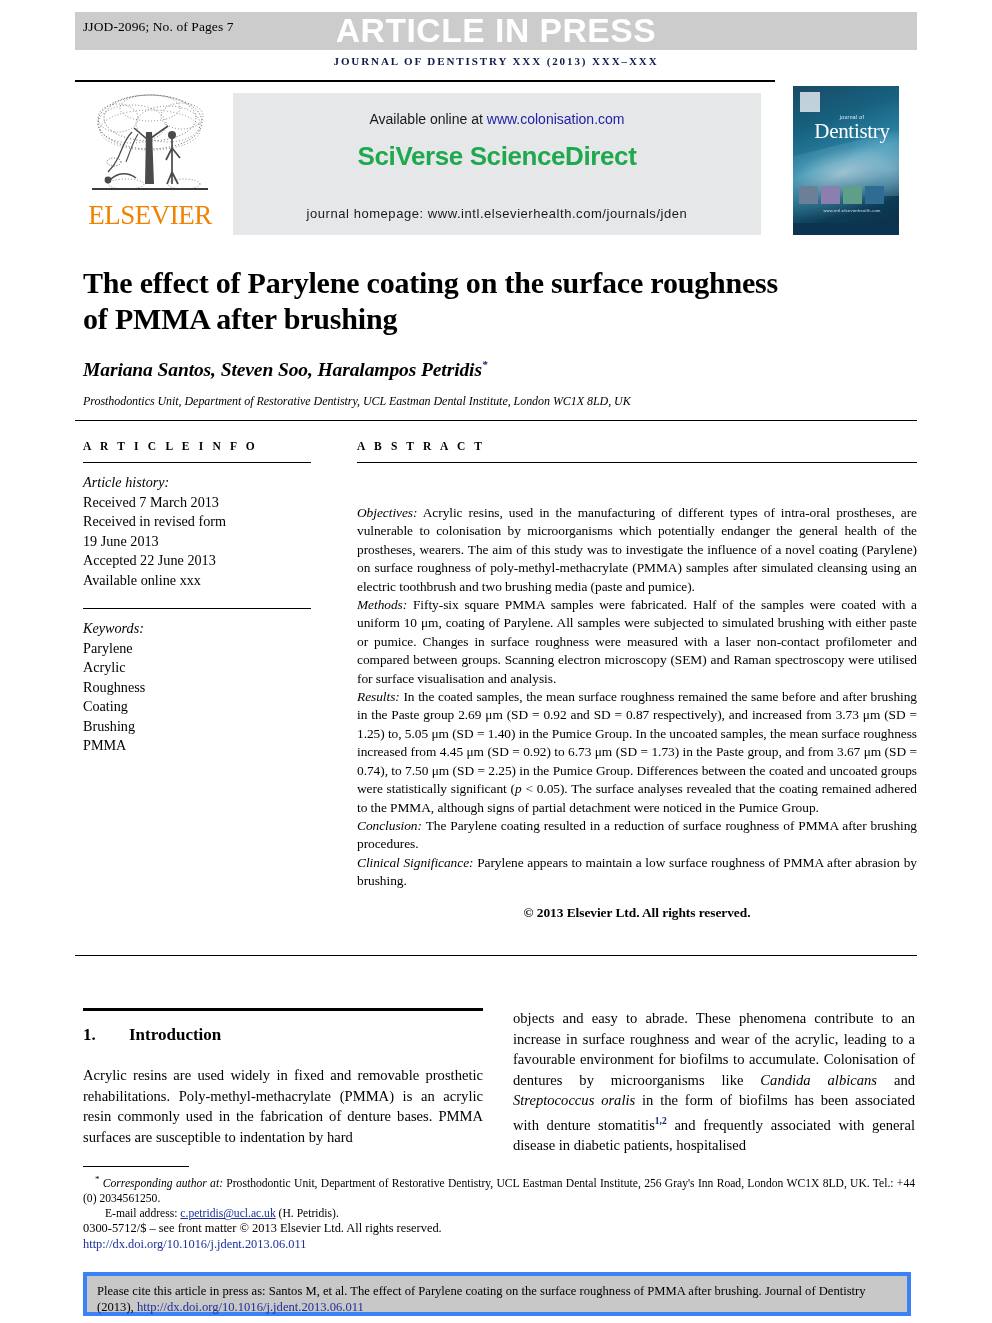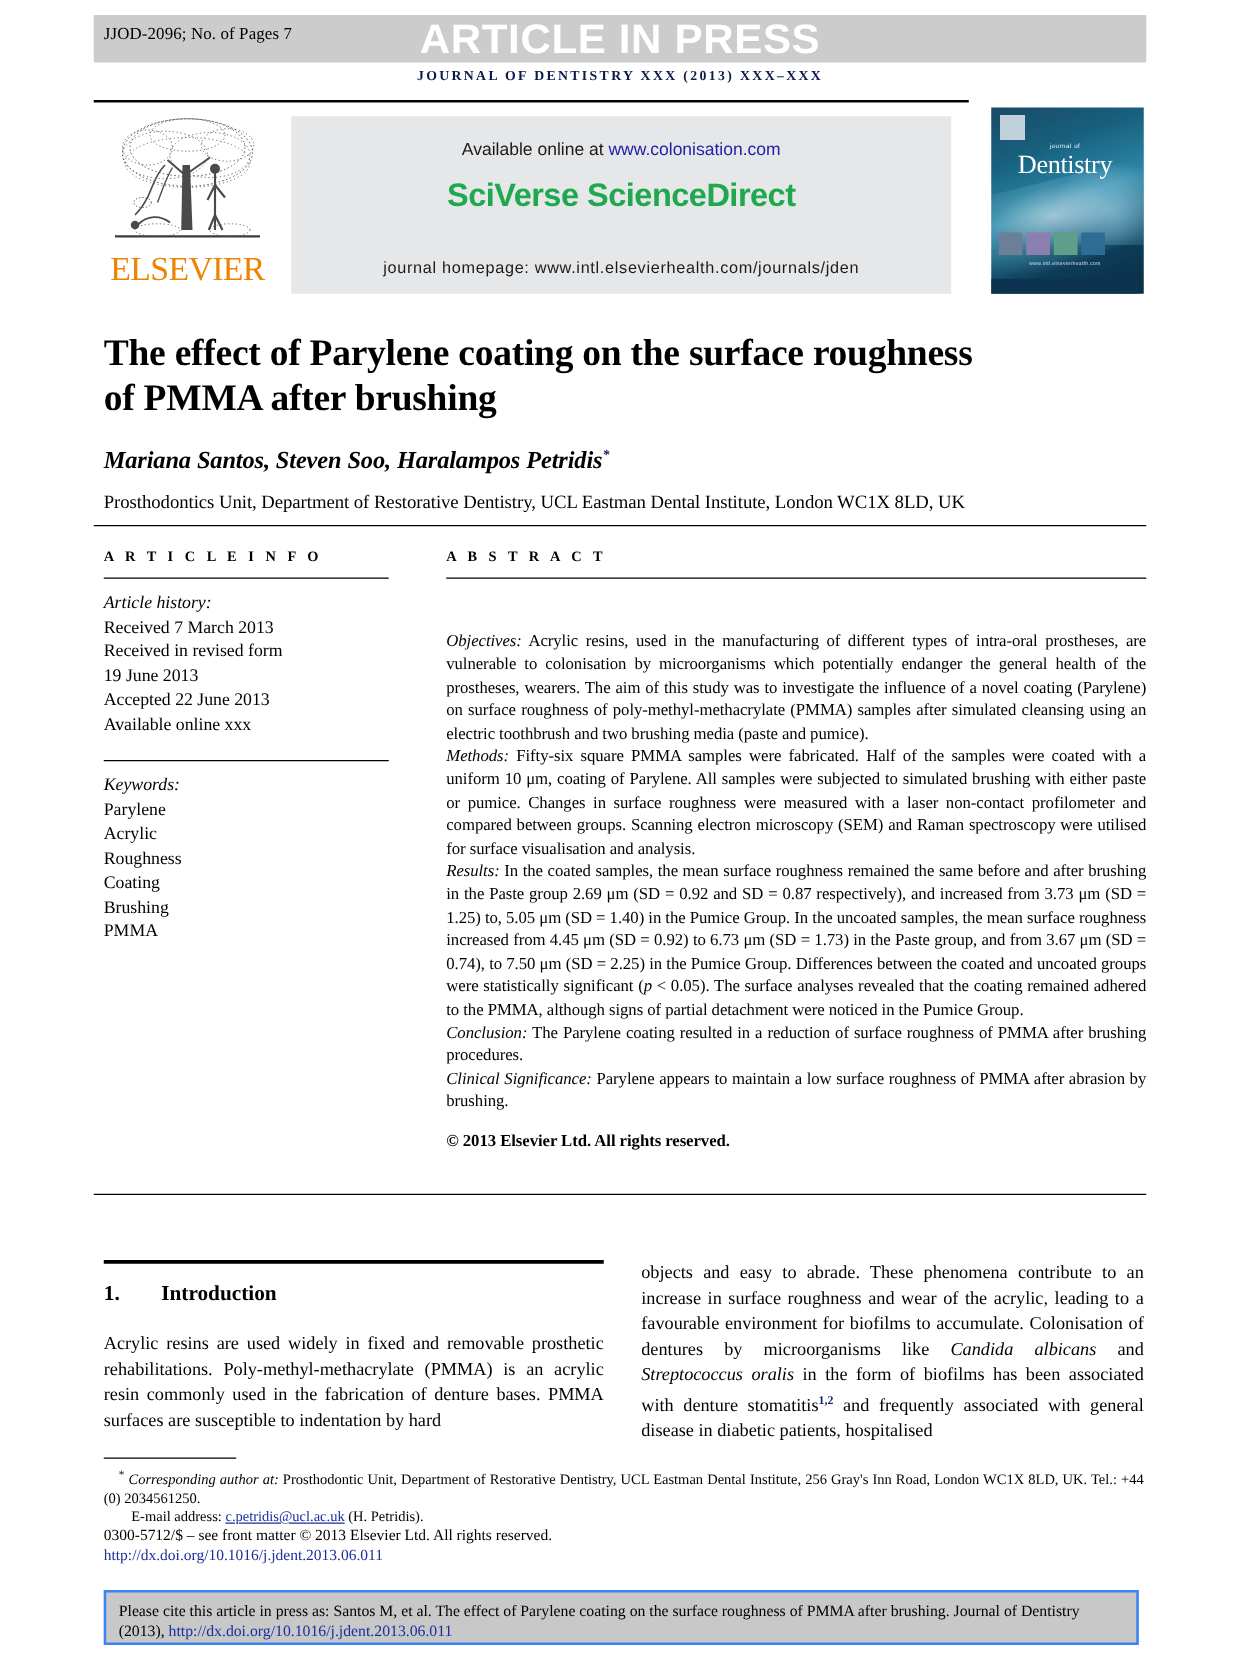--- a/index.html
+++ b/index.html
@@ -138,21 +138,21 @@
     font-family: "Liberation Sans", sans-serif;
     font-size: 13px;
     color: #1a1a1a;
     letter-spacing: 0.55px;
   }
 
   
   .cover {
     position: absolute;
     left: 718px; top: 0px;
-    width: 122px; height: 149px;
+    width: 106px; height: 149px;
     background: linear-gradient(160deg,#1a4a66 0%, #17617f 25%, #2d88a8 50%, #0d3c57 78%, #0a2c42 100%);
     overflow: hidden;
     border: 0;
   }
   .cover-swoosh1 {
     position: absolute;
     left: -10px; top: 55px;
     width: 150px; height: 70px;
     background: radial-gradient(ellipse at 40% 40%, rgba(255,255,255,0.55) 0%, rgba(160,215,235,0.20) 40%, rgba(10,50,75,0) 72%);
     transform: rotate(-14deg);
@@ -240,21 +240,22 @@
     font-size: 19.5px;
     font-weight: bold;
     letter-spacing: -0.1px;
   }
   .authors sup { font-size: 11px; color:#12256b; vertical-align: super; }
   .affil {
     position: absolute;
     left: 83px; top: 394px;
     width: 830px;
     font-family: "Liberation Serif", serif;
-    font-size: 15px;
+    font-style: italic;
+    font-size: 12px;
     letter-spacing: -0.05px;
   }
 
   .rule-abs-top {
     position: absolute;
     left: 75px; top: 420px;
     width: 842px; height: 1px;
     background: #000;
   }
 
@@ -298,21 +299,21 @@
     font-family: "Liberation Serif", serif;
     font-size: 13.4px;
     line-height: 18.4px;
     text-align: justify;
     letter-spacing: -0.05px;
     margin-top: 41px;
   }
   .abs-body p { margin: 0; }
   .abs-body i { font-style: italic; }
   .copyright {
-    text-align: left;
+    text-align: center;
     margin-top: 13px;
     font-family: "Liberation Serif", serif;
     font-size: 13.4px;
     font-weight: bold;
   }
 
   .rule-abs-bot {
     position: absolute;
     left: 75px; top: 955px;
     width: 842px; height: 1px;
@@ -390,21 +391,21 @@
     font-size: 12.4px;
     color: #1a2f9c;
   }
 
   
   .cite-box {
     position: absolute;
     left: 83px; top: 1272px;
     width: 828px; height: 44px;
     background: #c8c8c8;
-    border: 2px solid #3b82f6;
+    border: 4px solid #3b82f6;
     padding: 7px 10px 0 10px;
   }
   .cite-text {
     font-family: "Liberation Serif", serif;
     font-size: 12.6px;
     line-height: 16.4px;
     color: #000;
   }
   .cite-text a, .cite-text .lnk { color: #1a2f9c; text-decoration: none; }
 </style>

